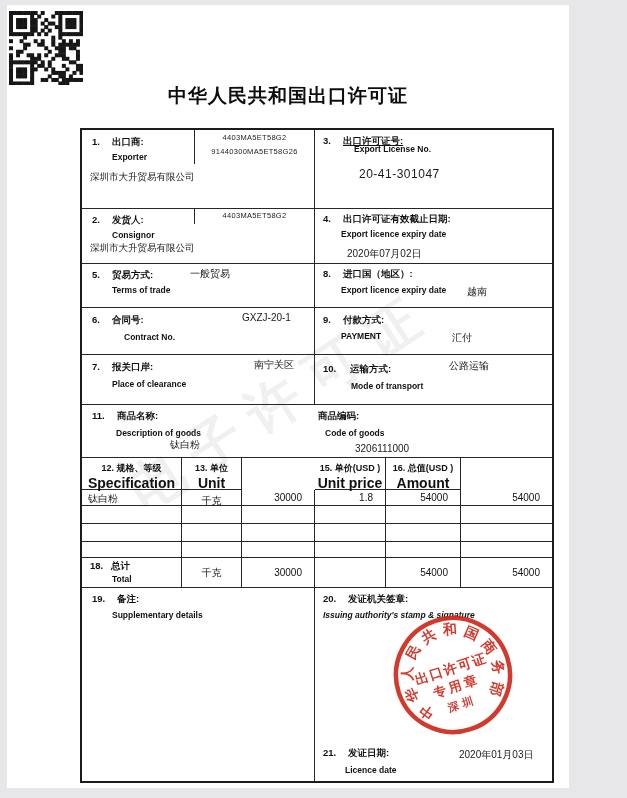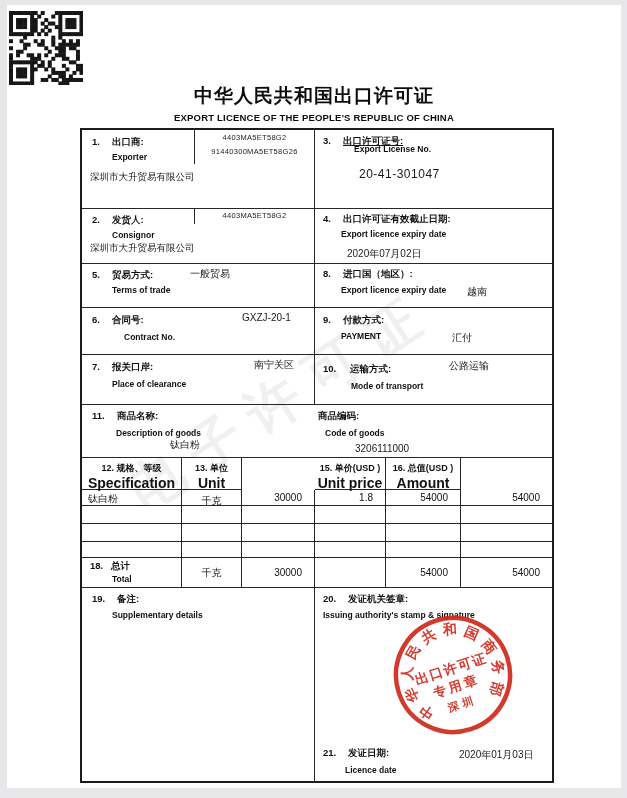--- a/index.html
+++ b/index.html
@@ -3,21 +3,21 @@
 <meta charset="utf-8">
 <style>
   html,body{margin:0;padding:0;}
   body{
     width:627px;height:798px;position:relative;
     background:#e7e7e9;
     font-family:"Liberation Sans","DejaVu Sans",sans-serif;
     color:#111;overflow:hidden;
   }
   #page{
-    position:absolute;left:7px;top:5px;width:614px;height:783px;
+    position:absolute;left:7px;top:5px;width:562px;height:783px;
     background:#ffffff;
   }
   .abs{position:absolute;}
   #doc-title{width:100%;text-align:center;font-size:19px;font-weight:bold;letter-spacing:1px;color:#0d0d0d;}
   #doc-subtitle{width:100%;text-align:center;font-size:9.5px;font-weight:bold;letter-spacing:.2px;color:#0d0d0d;}
   #form-table{left:73px;top:123px;width:474px;height:655px;border:2px solid #1c1c1c;box-sizing:border-box;}
   .cell{position:absolute;box-sizing:border-box;}
   .b-r{border-right:1px solid #262626;}
   .b-b{border-bottom:1px solid #262626;}
   .lbl-no{font-size:9.5px;font-weight:bold;}
@@ -253,21 +253,20 @@
       <rect x="10.57" y="70.48" width="4" height="4" fill="#161616"></rect>
       <rect x="14.10" y="70.48" width="4" height="4" fill="#161616"></rect>
       <rect x="17.62" y="70.48" width="4" height="4" fill="#161616"></rect>
       <rect x="21.14" y="70.48" width="4" height="4" fill="#161616"></rect>
       <rect x="49.33" y="70.48" width="4" height="4" fill="#161616"></rect>
       <rect x="52.86" y="70.48" width="4" height="4" fill="#161616"></rect>
       <rect x="56.38" y="70.48" width="4" height="4" fill="#161616"></rect>
     </svg>
 
   <div id="doc-title" class="abs" style="top:78px;">中华人民共和国出口许可证</div>
-  <div id="doc-subtitle" class="abs" style="top:107px;">EXPORT LICENCE OF THE PEOPLE'S REPUBLIC OF CHINA</div>
 
   <div id="watermark" class="abs">电子许可证</div>
 
   <div id="form-table" class="abs">
 
     <div class="cell b-r b-b" style="left:0;top:0;width:233px;height:79px;">
       <span class="abs lbl-no" style="left:10px;top:6px;">1.</span>
       <span class="abs lbl-zh" style="left:23px;top:6px;">出口商:</span>
       <span class="abs lbl-en" style="left:30px;top:22px;">Exporter</span>
       <div class="part-div" style="left:112px;top:0;height:34px;"></div>
@@ -411,21 +410,21 @@
 
     <div class="cell b-r" style="left:0;top:458px;width:233px;height:193px;">
       <span class="abs lbl-no" style="left:10px;top:5px;">19.</span>
       <span class="abs lbl-zh" style="left:28px;top:5px;">备注:</span>
       <span class="abs lbl-en" style="left:30px;top:22px;">Supplementary details</span>
     </div>
 
     <div class="cell" style="left:233px;top:458px;width:237px;height:193px;">
       <span class="abs lbl-no" style="left:8px;top:5px;">20.</span>
       <span class="abs lbl-zh" style="left:26px;top:5px;">发证机关签章:</span>
-      <span class="abs lbl-en" style="left:8px;top:22px;">Issuing authority's stamp &amp; signature</span>
+      <span class="abs lbl-en" style="left:8px;top:22px;font-style:italic;">Issuing authority's stamp &amp; signature</span>
 
       <svg id="stamp-svg" class="abs" style="left:62px;top:11px;opacity:.92;" width="152" height="152" viewBox="-76 -76 152 152">
         <g transform="rotate(-18)">
           <circle cx="0" cy="0" r="57" fill="none" stroke="#cf2a1d" stroke-width="4.5"></circle>
           <g id="stamp-ring" font-size="14" font-weight="bold">
               <text transform="rotate(-126)" y="-41" text-anchor="middle">中</text>
               <text transform="rotate(-98)" y="-41" text-anchor="middle">华</text>
               <text transform="rotate(-70)" y="-41" text-anchor="middle">人</text>
               <text transform="rotate(-42)" y="-41" text-anchor="middle">民</text>
               <text transform="rotate(-14)" y="-41" text-anchor="middle">共</text>

